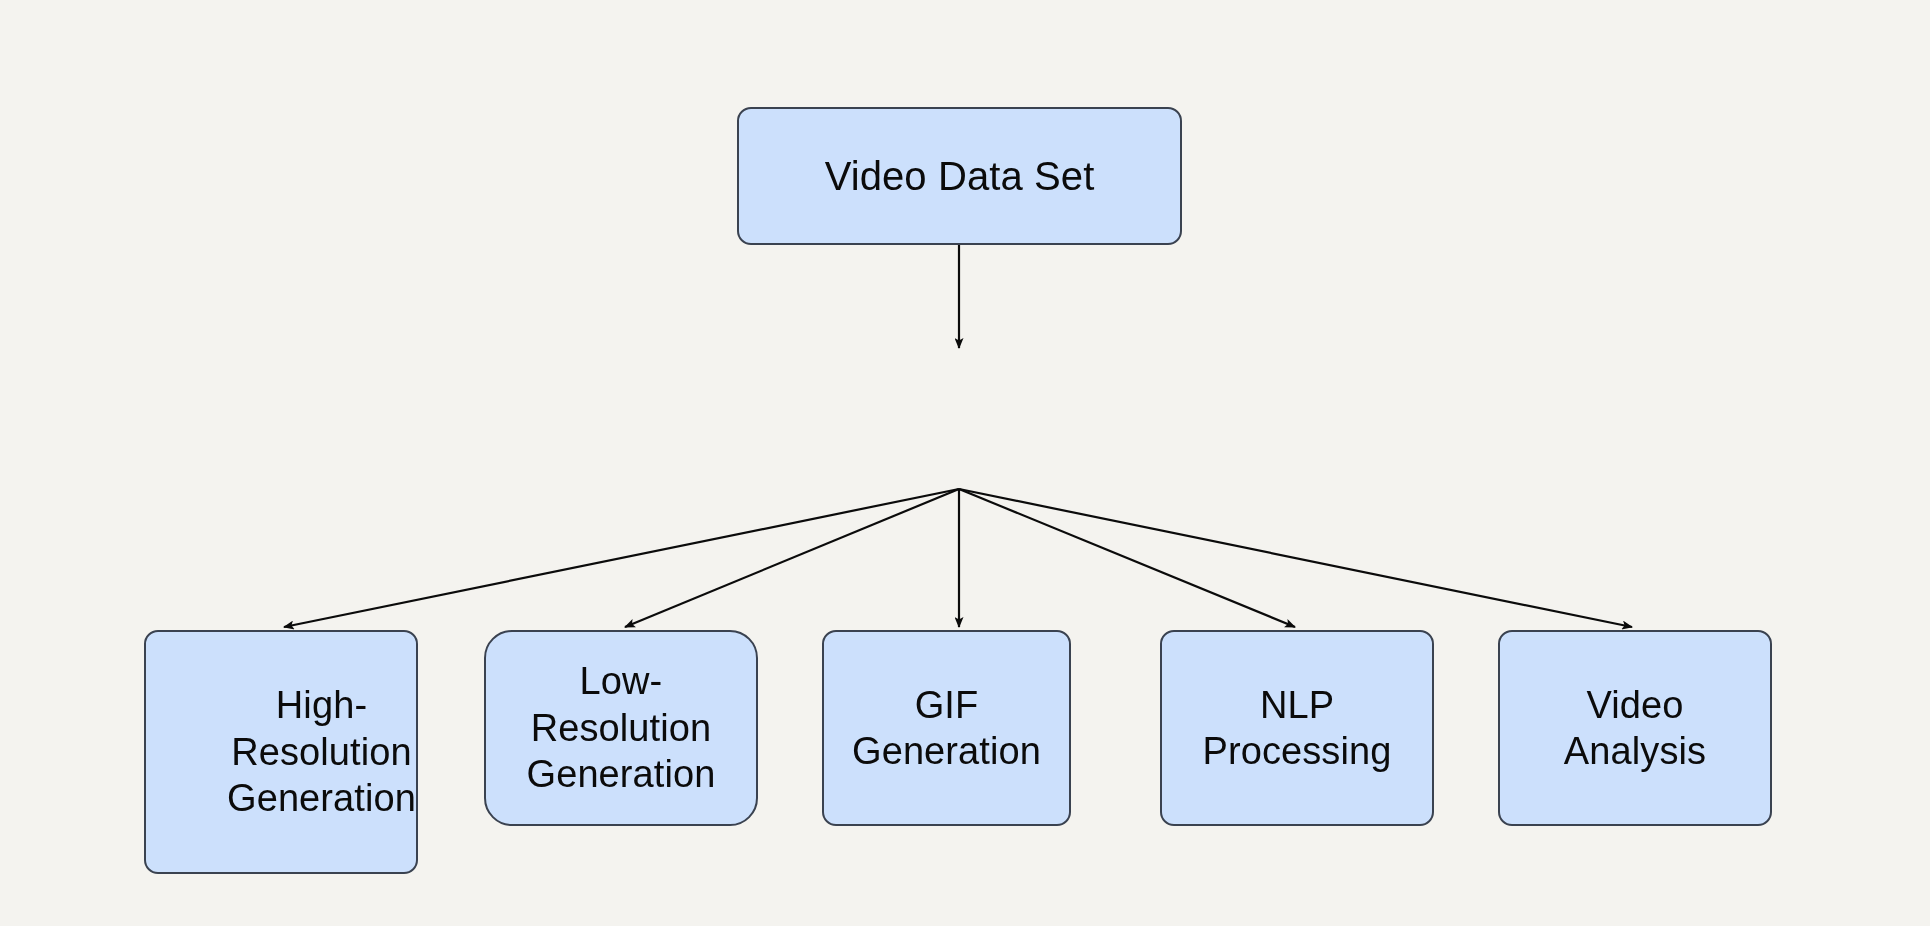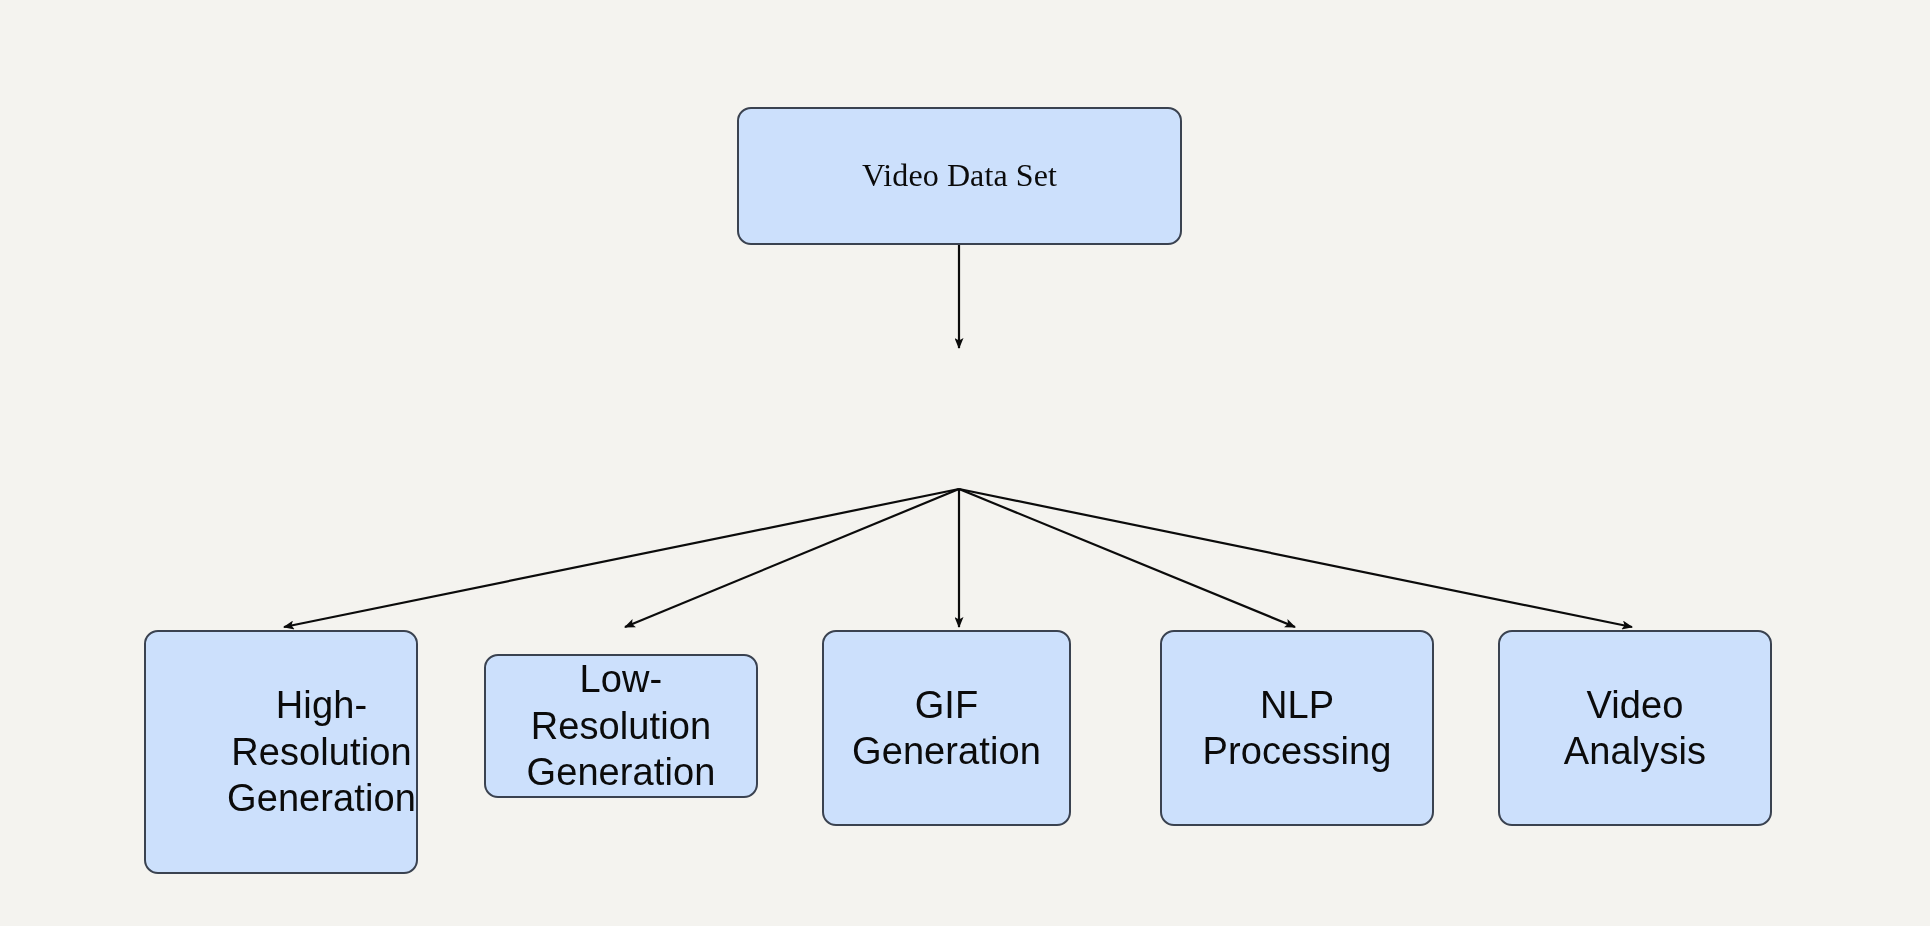--- a/index.html
+++ b/index.html
@@ -42,22 +42,21 @@
     z-index: 2;
   }
   .node-label {
     font-family: "Liberation Sans", sans-serif;
     line-height: 1.22;
     white-space: pre-line;
     letter-spacing: 0.1px;
   }
   .node-top .node-label,
   .node-mid .node-label {
-    font-size: 32px;
-    font-family: Liberation Serif, serif;
+    font-size: 40px;
   }
   .node-leaf .node-label {
     font-size: 38px;
   }
 
   
   #node-video-data-set {
     left: 737px;
     top: 107px;
     width: 445px;
@@ -73,23 +72,24 @@
   
   #node-high-resolution-generation {
     left: 144px;
     top: 630px;
     width: 274px;
     height: 244px;
     justify-content: flex-end;
   }
   #node-low-resolution-generation {
     left: 484px;
-    top: 654px;
+    top: 630px;
     width: 274px;
-    height: 144px;
+    height: 196px;
+    border-radius: 28px;
   }
   #node-gif-generation {
     left: 822px;
     top: 630px;
     width: 249px;
     height: 196px;
   }
   #node-nlp-processing {
     left: 1160px;
     top: 630px;

